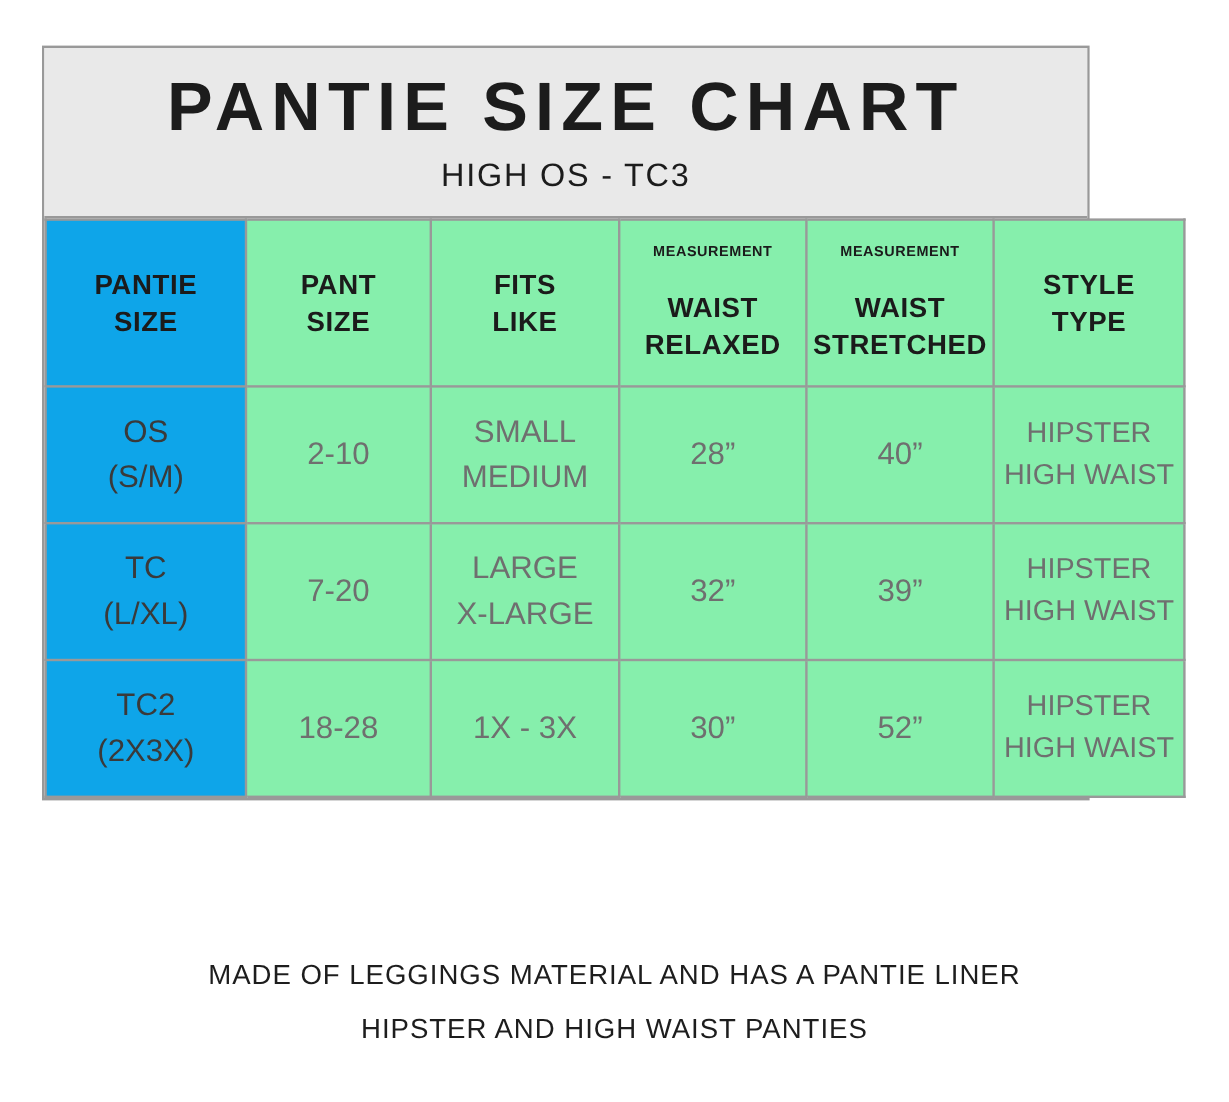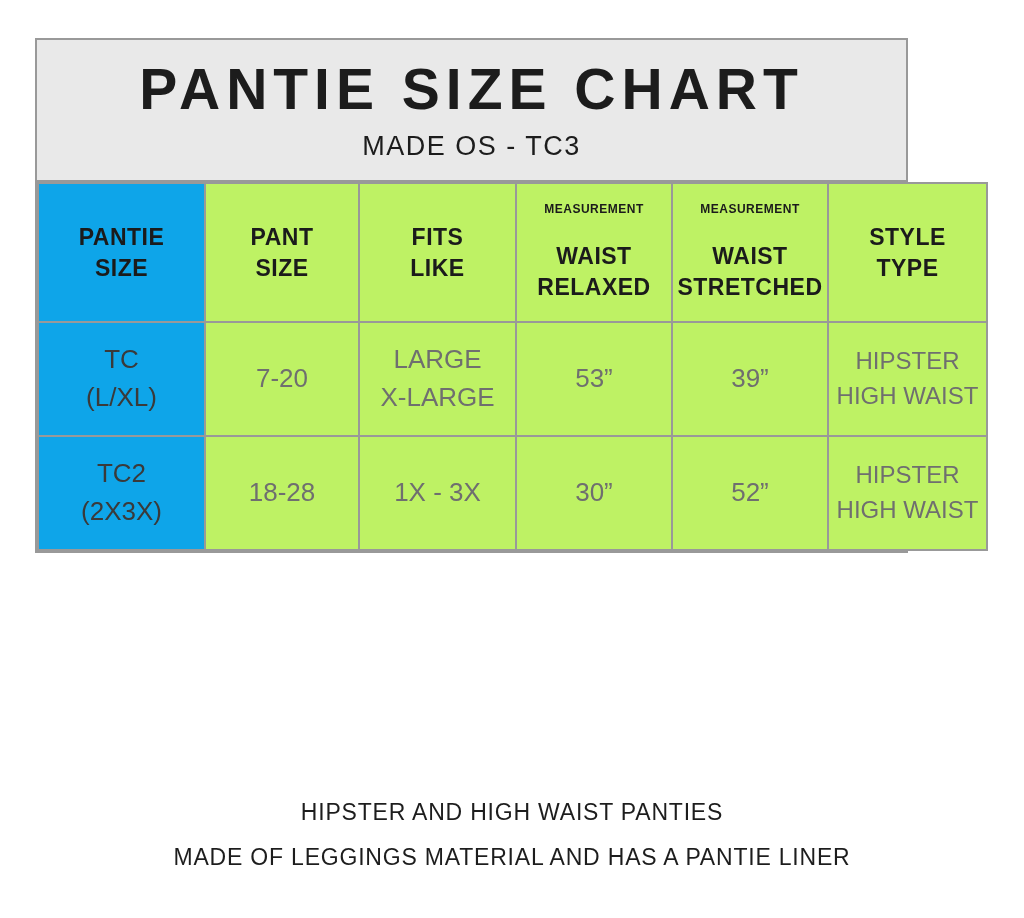--- a/index.html
+++ b/index.html
@@ -57,21 +57,21 @@
   .size-table col.c2 { width: 154px; }
   .size-table col.c3 { width: 157px; }
   .size-table col.c4 { width: 156px; }
   .size-table col.c5 { width: 156px; }
   .size-table col.c6 { width: 159px; }
   .size-table th, .size-table td {
     border: 2px solid #999999;
     text-align: center;
     vertical-align: middle;
     white-space: pre-line;
-    background: #bef264;
+    background: #86efac;
   }
   .size-table th { height: 113px; }
   .size-table td { height: 114px; }
   .size-table th:first-child,
   .size-table td:first-child { background: #0ea5e9; }
   .col-label {
     font-size: 23px;
     font-weight: bold;
     color: #1b1b1b;
     line-height: 1.35;
@@ -112,21 +112,21 @@
 </style>
 </head>
 <body>
 
 <div class="page">
 
   <div class="chart-frame">
 
     <div class="title-band">
       <div class="chart-title">PANTIE SIZE CHART</div>
-      <div class="chart-subtitle">MADE OS - TC3</div>
+      <div class="chart-subtitle">HIGH OS - TC3</div>
     </div>
 
     <table class="size-table">
       <colgroup>
         <col class="c1">
           <col class="c2">
           <col class="c3">
           <col class="c4">
           <col class="c5">
           <col class="c6">
@@ -156,42 +156,53 @@
 STRETCHED</div>
           </th>
           <th>
             <div class="col-label">STYLE
 TYPE</div>
           </th>
         </tr>
       </thead>
       <tbody>
         <tr>
+          <td class="row-label">OS
+(S/M)</td>
+          <td class="data-cell">2-10</td>
+          <td class="data-cell">SMALL
+MEDIUM</td>
+          <td class="data-cell">28”</td>
+          <td class="data-cell">40”</td>
+          <td class="data-cell style-cell">HIPSTER
+HIGH WAIST</td>
+        </tr>
+        <tr>
           <td class="row-label">TC
 (L/XL)</td>
           <td class="data-cell">7-20</td>
           <td class="data-cell">LARGE
 X-LARGE</td>
-          <td class="data-cell">53”</td>
+          <td class="data-cell">32”</td>
           <td class="data-cell">39”</td>
           <td class="data-cell style-cell">HIPSTER
 HIGH WAIST</td>
         </tr>
         <tr>
           <td class="row-label">TC2
 (2X3X)</td>
           <td class="data-cell">18-28</td>
           <td class="data-cell">1X - 3X</td>
           <td class="data-cell">30”</td>
           <td class="data-cell">52”</td>
           <td class="data-cell style-cell">HIPSTER
 HIGH WAIST</td>
         </tr>
       </tbody>
     </table>
   </div>
 
   <div class="footnote">
+    <div>MADE OF LEGGINGS MATERIAL AND HAS A PANTIE LINER</div>
     <div>HIPSTER AND HIGH WAIST PANTIES</div>
-    <div>MADE OF LEGGINGS MATERIAL AND HAS A PANTIE LINER</div>
   </div>
 
 </div>
 
 </body></html>

